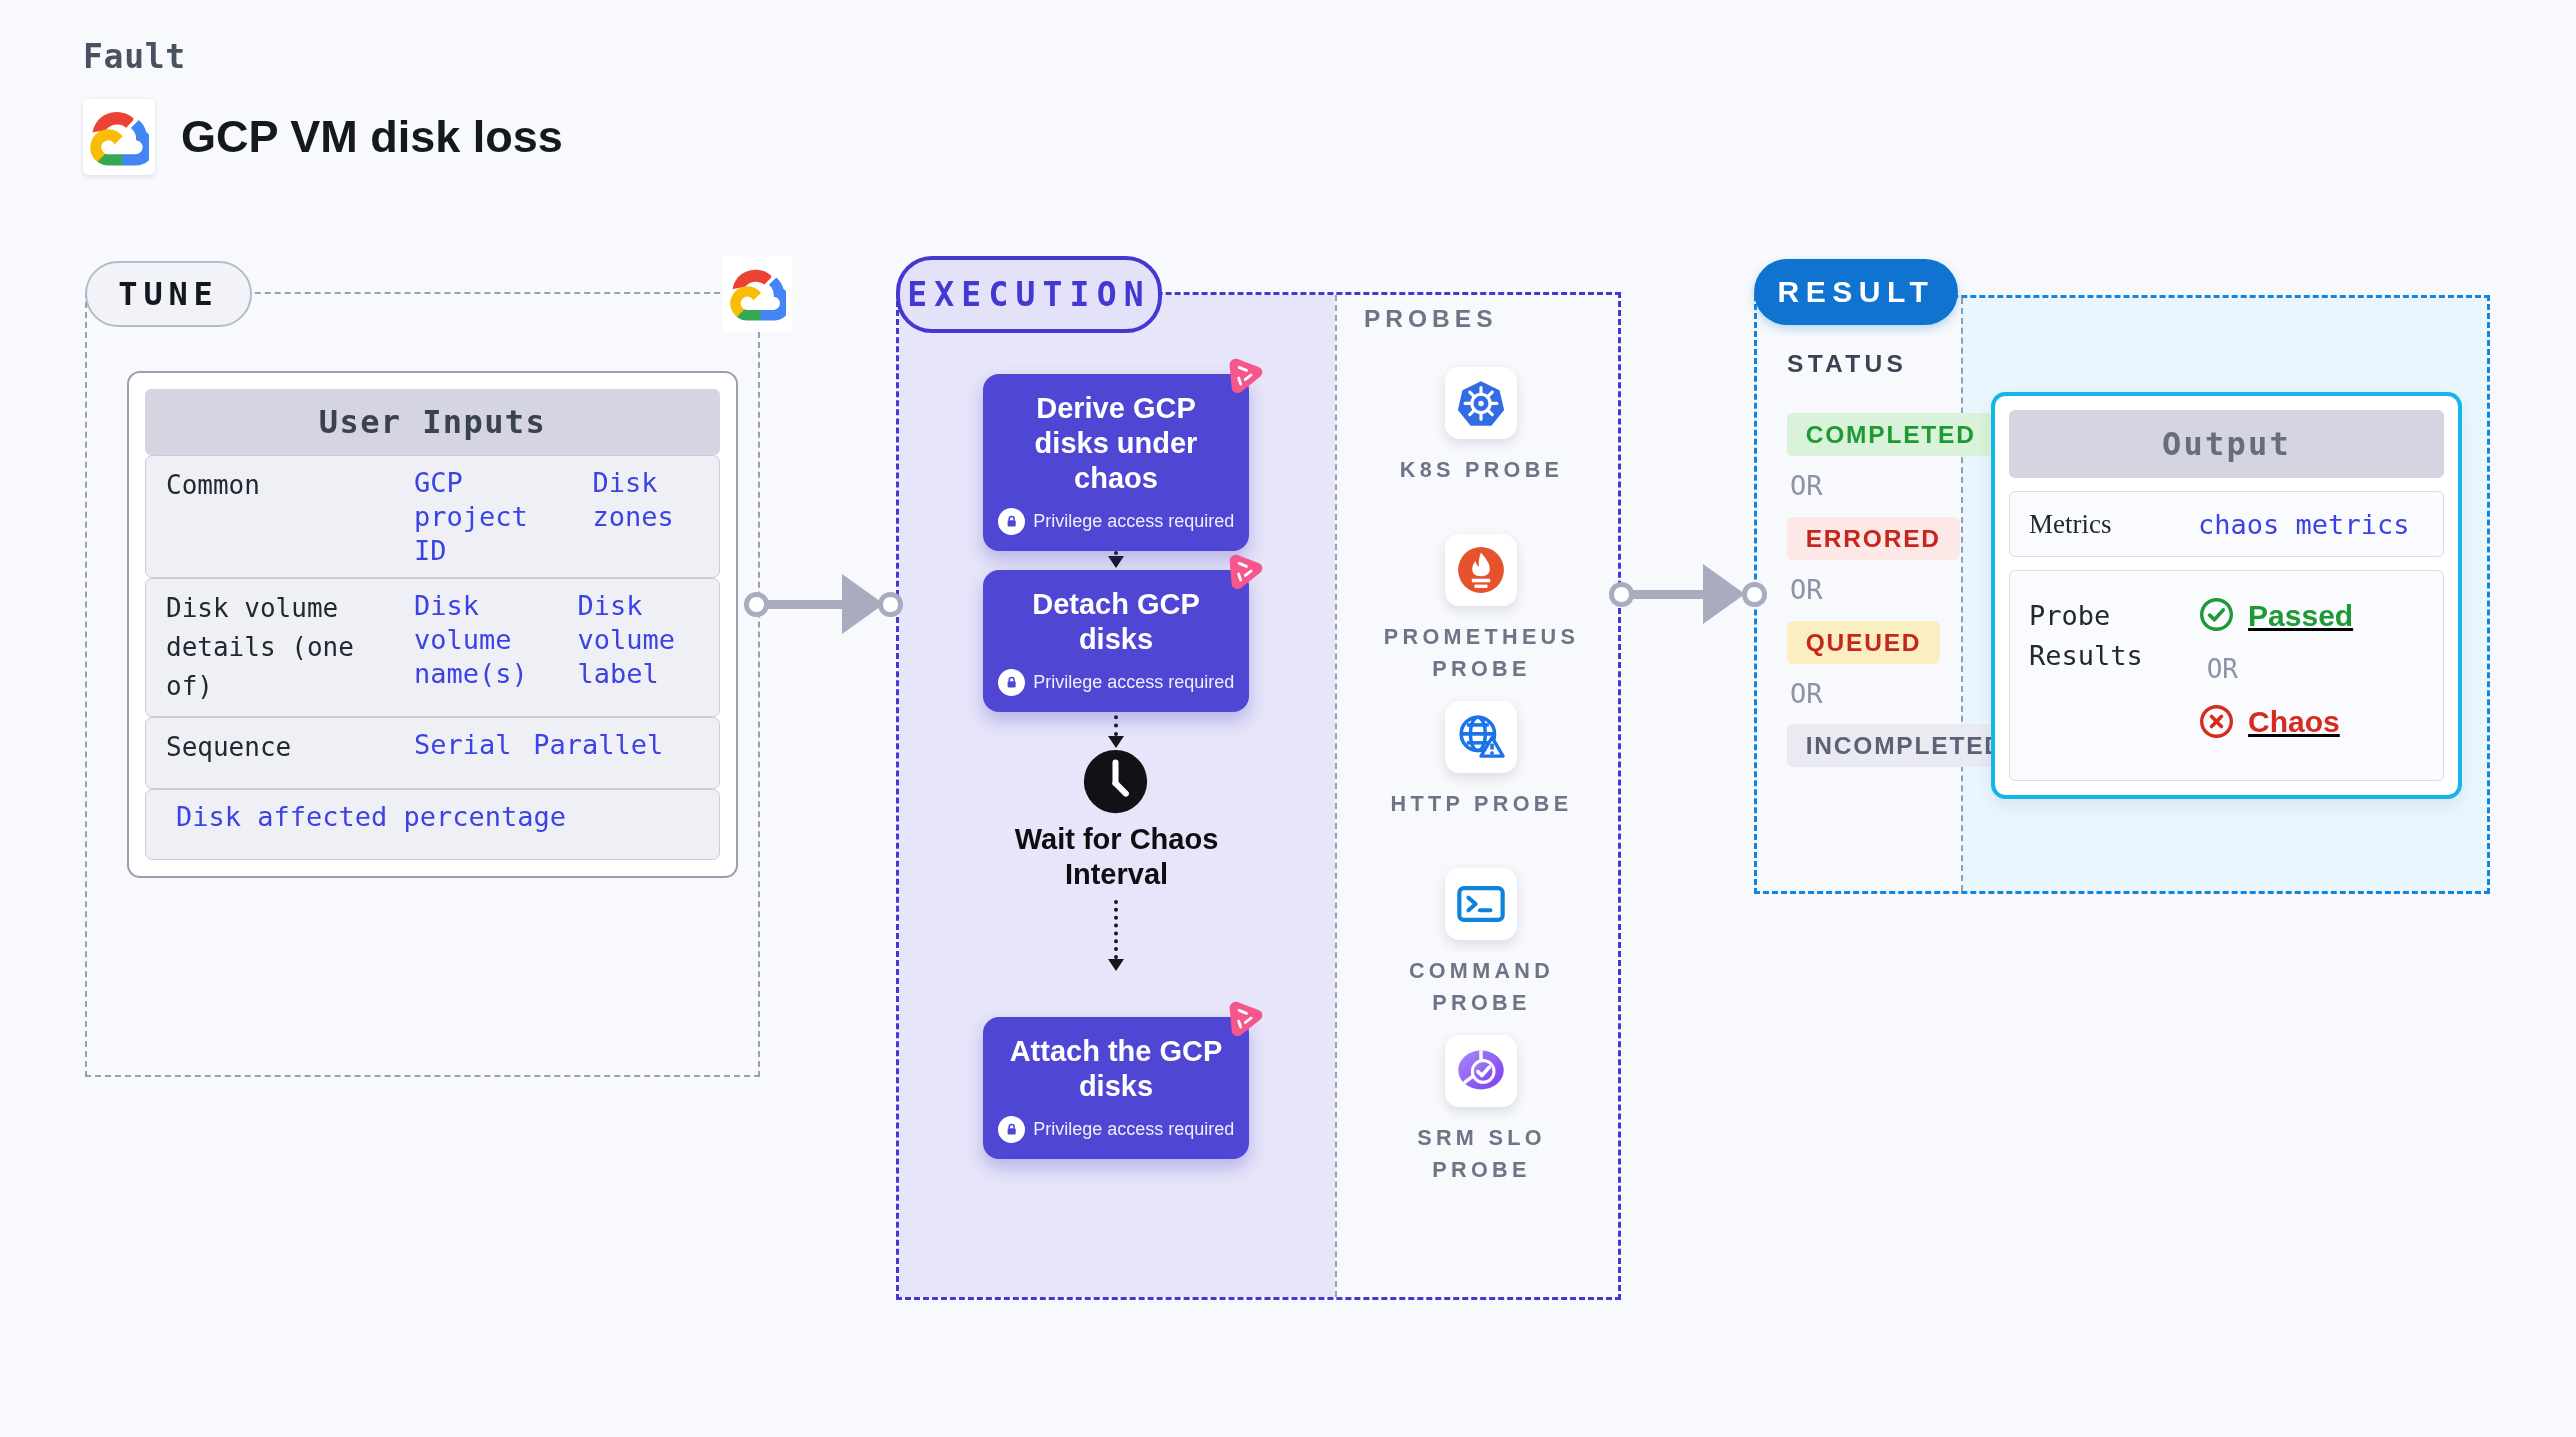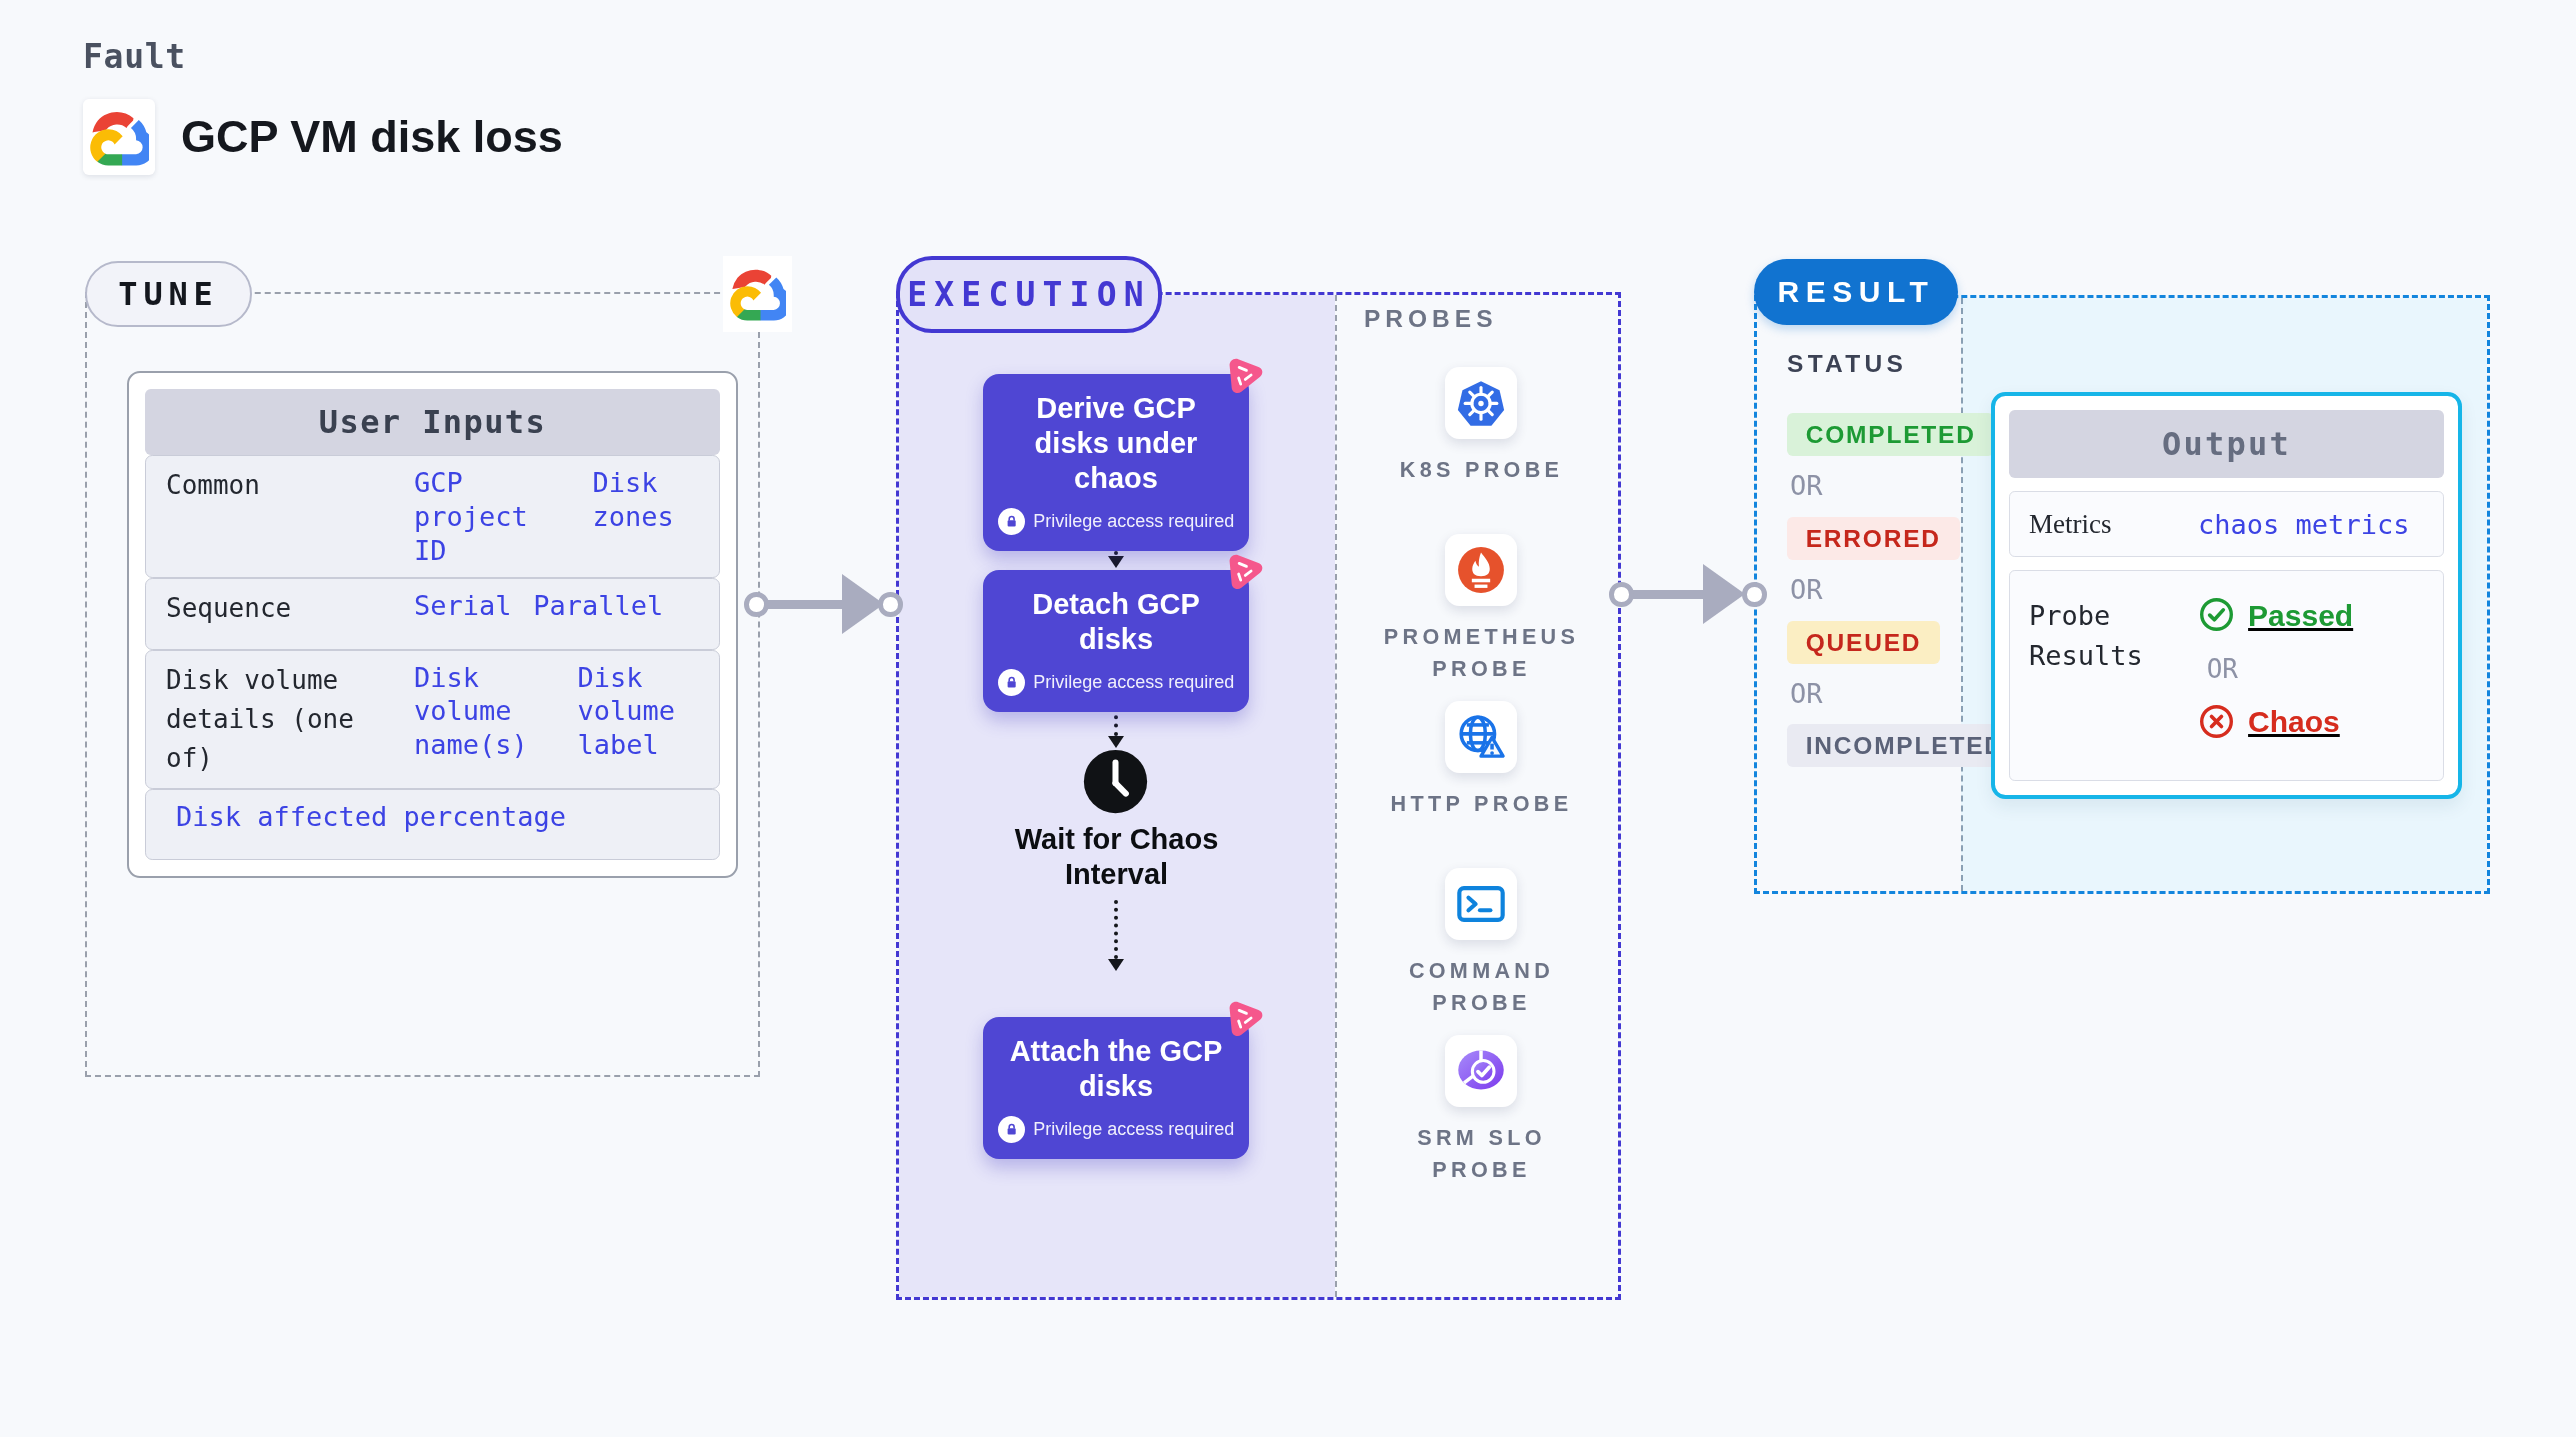--- a/index.html
+++ b/index.html
@@ -146,31 +146,31 @@
   <div class="abs ui-card">
     <div class="ui-head mono">User Inputs</div>
     <div class="ui-row">
       <div class="lbl mono">Common</div>
       <div class="vals mono">
         <span>GCP project ID</span>
         <span>Disk zones</span>
       </div>
     </div>
     <div class="ui-row">
+      <div class="lbl mono">Disk volume details (one of)</div>
+      <div class="vals mono">
+        <span>Disk volume name(s)</span>
+        <span>Disk volume label</span>
+      </div>
+    </div>
+    <div class="ui-row">
       <div class="lbl mono">Sequence</div>
       <div class="vals mono">
         <span>Serial</span>
         <span>Parallel</span>
-      </div>
-    </div>
-    <div class="ui-row">
-      <div class="lbl mono">Disk volume details (one of)</div>
-      <div class="vals mono">
-        <span>Disk volume name(s)</span>
-        <span>Disk volume label</span>
       </div>
     </div>
     <div class="ui-row">
       <div class="vals mono">
         <span>Disk affected percentage</span>
       </div>
     </div>
   </div>
 
   <div class="abs conn-dot" style="left:744px;top:592px;"></div>

